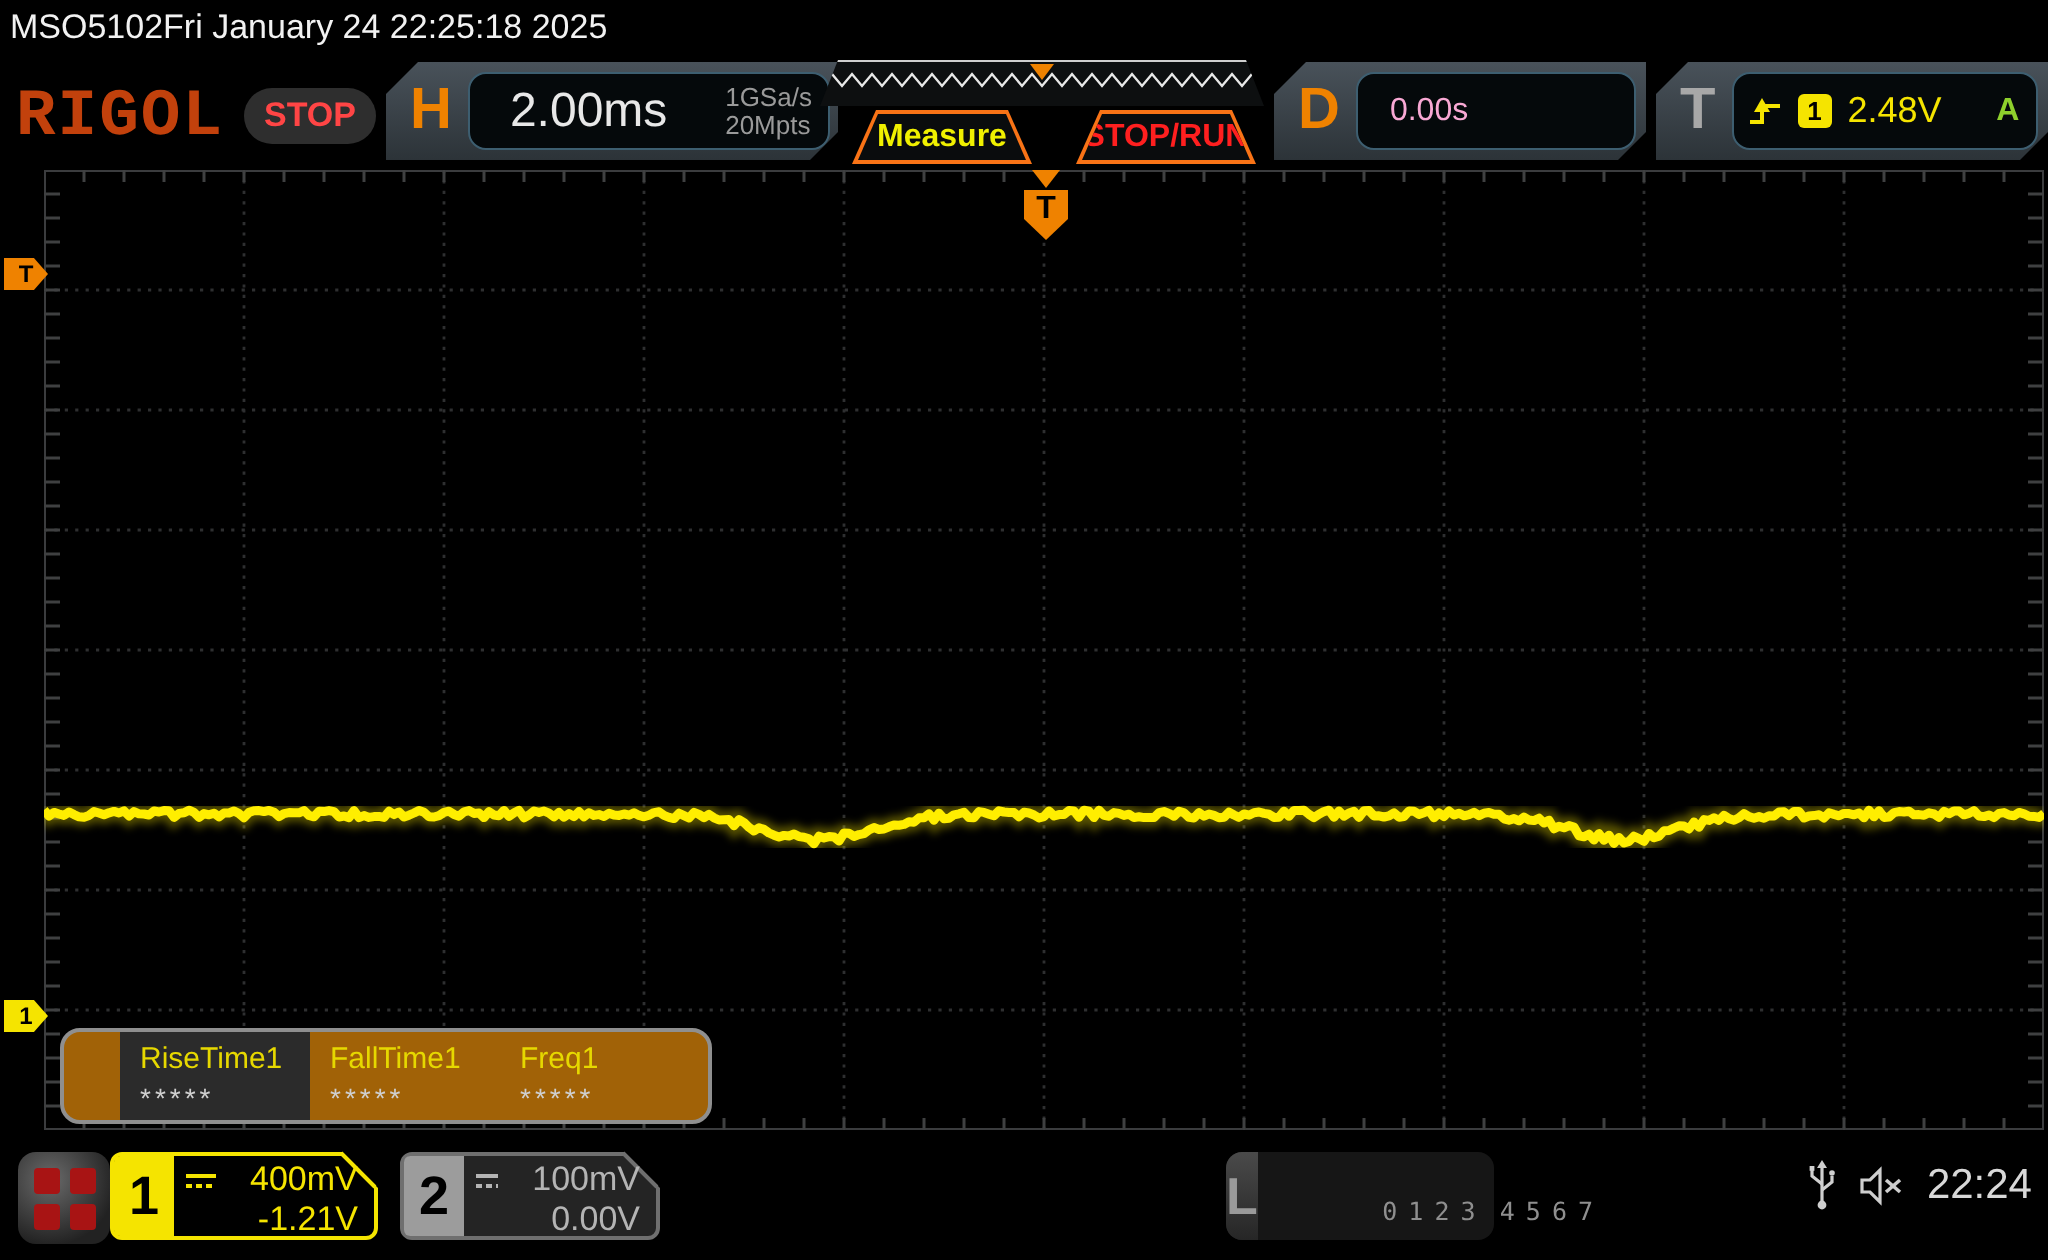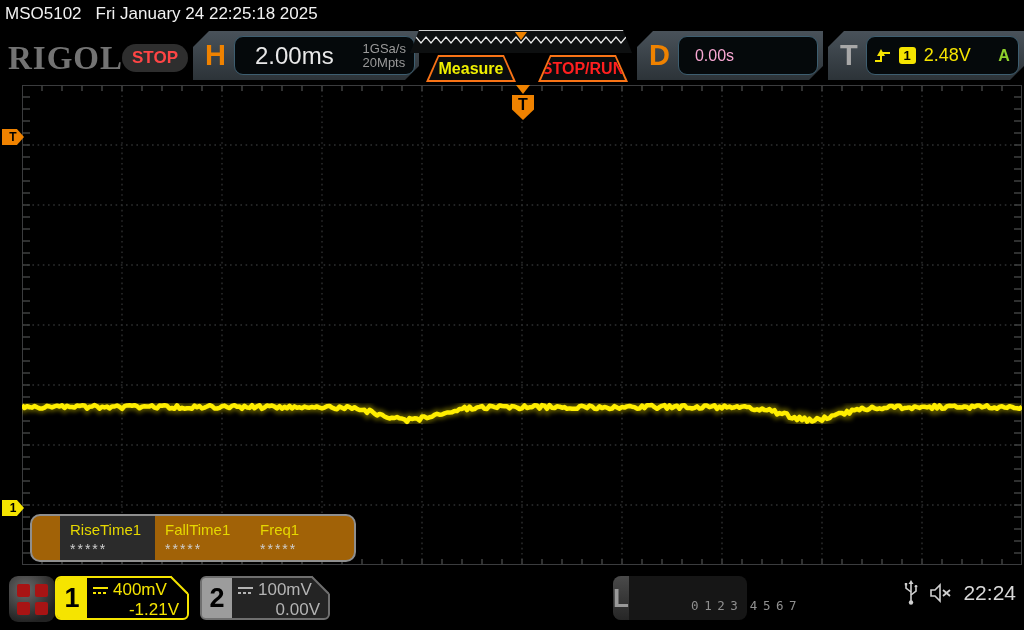--- a/index.html
+++ b/index.html
@@ -1,26 +1,26 @@
 <!DOCTYPE html>
 <html><head>
 <meta charset="utf-8">
 <style>
   html,body{margin:0;padding:0;background:#000;}
   .screen{position:relative;width:1024px;height:630px;background:#000;overflow:hidden;
           font-family:"Liberation Sans",sans-serif;-webkit-font-smoothing:antialiased;}
 
   
   .topbar{position:absolute;left:0;top:0;width:100%;height:28px;color:#f2f2f2;font-size:17px;
-          display:flex;align-items:center;gap:14px;padding-left:5px;box-sizing:border-box;}
+          display:flex;align-items:center;padding-left:5px;box-sizing:border-box;}
 
   
   .header{position:absolute;left:0;top:28px;width:100%;height:56px;}
-  .logo{position:absolute;left:8px;top:12px;font-family:Liberation Serif, serif;font-weight:bold;
-        font-size:33px;color:#737373;letter-spacing:1px;}
+  .logo{position:absolute;left:8px;top:12px;font-family:Liberation Mono, monospace;font-weight:bold;
+        font-size:33px;color:#c2410c;letter-spacing:1px;}
   .runstate{position:absolute;left:122px;top:16px;width:66px;height:28px;background:#2e2e2e;
             border-radius:14px;display:flex;align-items:center;justify-content:center;
             color:#ff4545;font-weight:bold;font-size:17px;}
   .hgroup{position:absolute;top:3px;height:49px;background:linear-gradient(#49525a,#2c3338);
           clip-path:polygon(16px 0,100% 0,100% calc(100% - 14px),calc(100% - 14px) 100%,0 100%,0 16px);
           display:flex;align-items:center;}
   .hgroup .glabel{font-weight:bold;font-size:29px;margin:0 8px 0 12px;}
   .gbox{background:#05090b;border:1px solid #3d5e70;border-radius:9px;height:39px;
         display:flex;align-items:center;box-sizing:border-box;}
   .h-main{position:absolute;left:193px;width:226px;}
@@ -85,21 +85,21 @@
             align-content:center;justify-content:center;}
   .menu-ico div{background:#a81414;border-radius:2px;}
 
   .ch-tab{position:absolute;top:6px;height:44px;border-radius:6px;box-sizing:border-box;background:#000;}
   .ch-tab .corner{position:absolute;top:-2px;right:-2px;width:18px;height:18px;background:#000;
                   clip-path:polygon(0 0,100% 0,100% 100%);}
   .ch-tab .diag{position:absolute;top:6px;right:-4px;width:24px;height:2px;transform:rotate(45deg);}
   .ch-badge{position:absolute;left:0;top:0;bottom:0;width:30px;border-radius:3px 0 0 3px;
             color:#000;font-weight:bold;font-size:27px;display:flex;align-items:center;justify-content:center;}
   .ch-vals{position:absolute;left:36px;right:8px;top:2px;font-size:17px;line-height:20px;}
-  .ch-row1{display:flex;align-items:center;gap:5px;}
+  .ch-row1{display:flex;align-items:center;gap:17px;}
   .ch-row2{text-align:right;}
   .dc-icon{display:inline-block;width:15px;}
   .dc-icon .solid{height:2px;margin-bottom:3px;}
   .dc-icon .dash{height:2px;background:repeating-linear-gradient(90deg,currentColor 0 3px,transparent 3px 5px);}
   .ch1{left:55px;width:134px;border:2px solid #f5e400;}
   .ch1 .diag{background:#f5e400;} .ch1 .ch-badge{background:#f5e400;} .ch1 .ch-vals{color:#f5e400;}
   .ch1 .dc-icon .solid{background:#f5e400;}
   .ch2{left:200px;width:130px;border:2px solid #6f6f6f;background:#242424;}
   .ch2 .diag{background:#6f6f6f;} .ch2 .corner{background:#000;}
   .ch2 .ch-badge{background:#9c9c9c;} .ch2 .ch-vals{color:#b4b4b4;}

